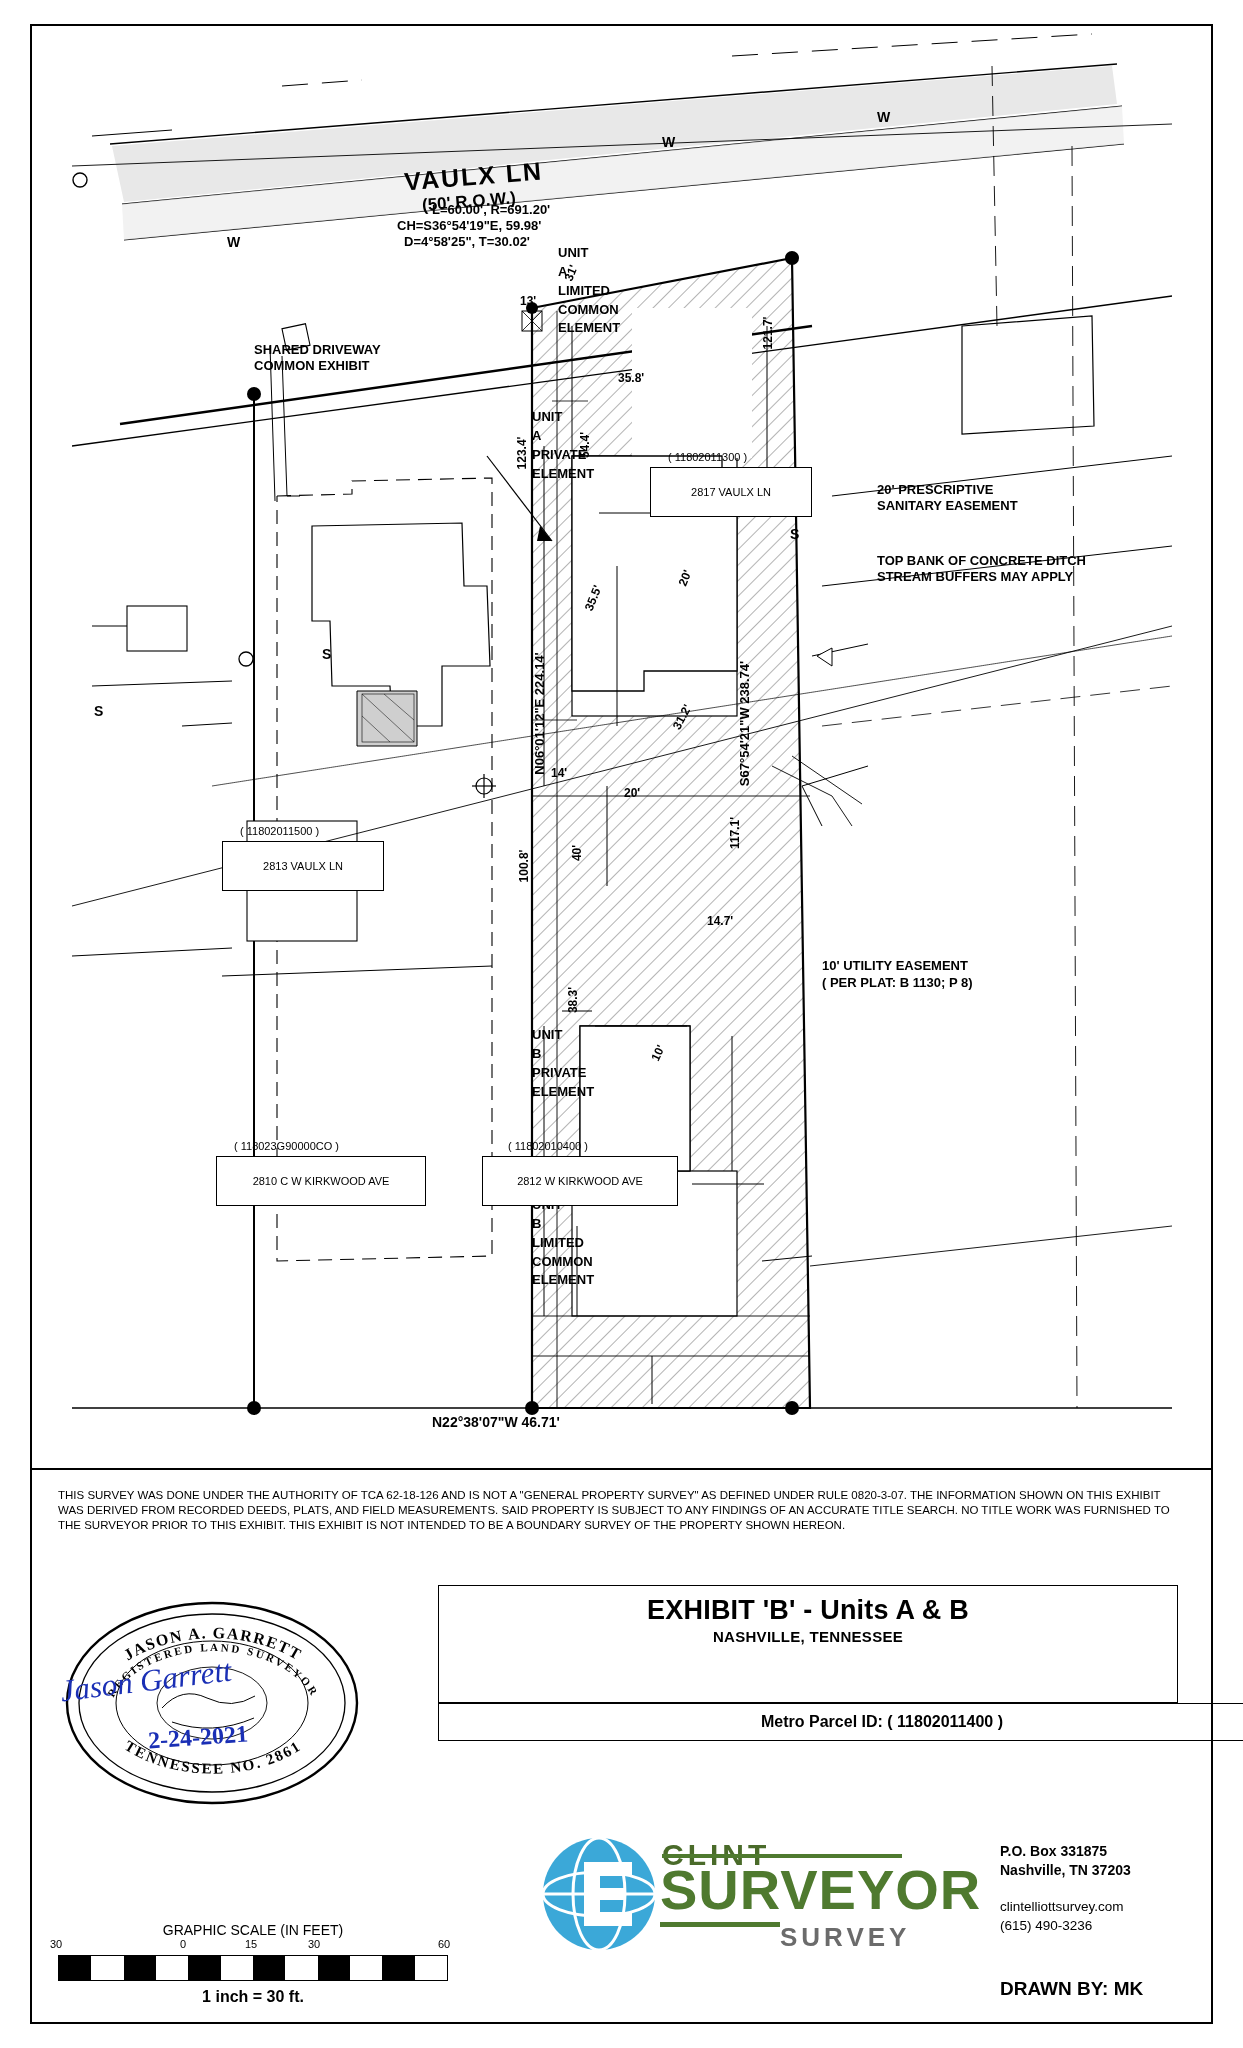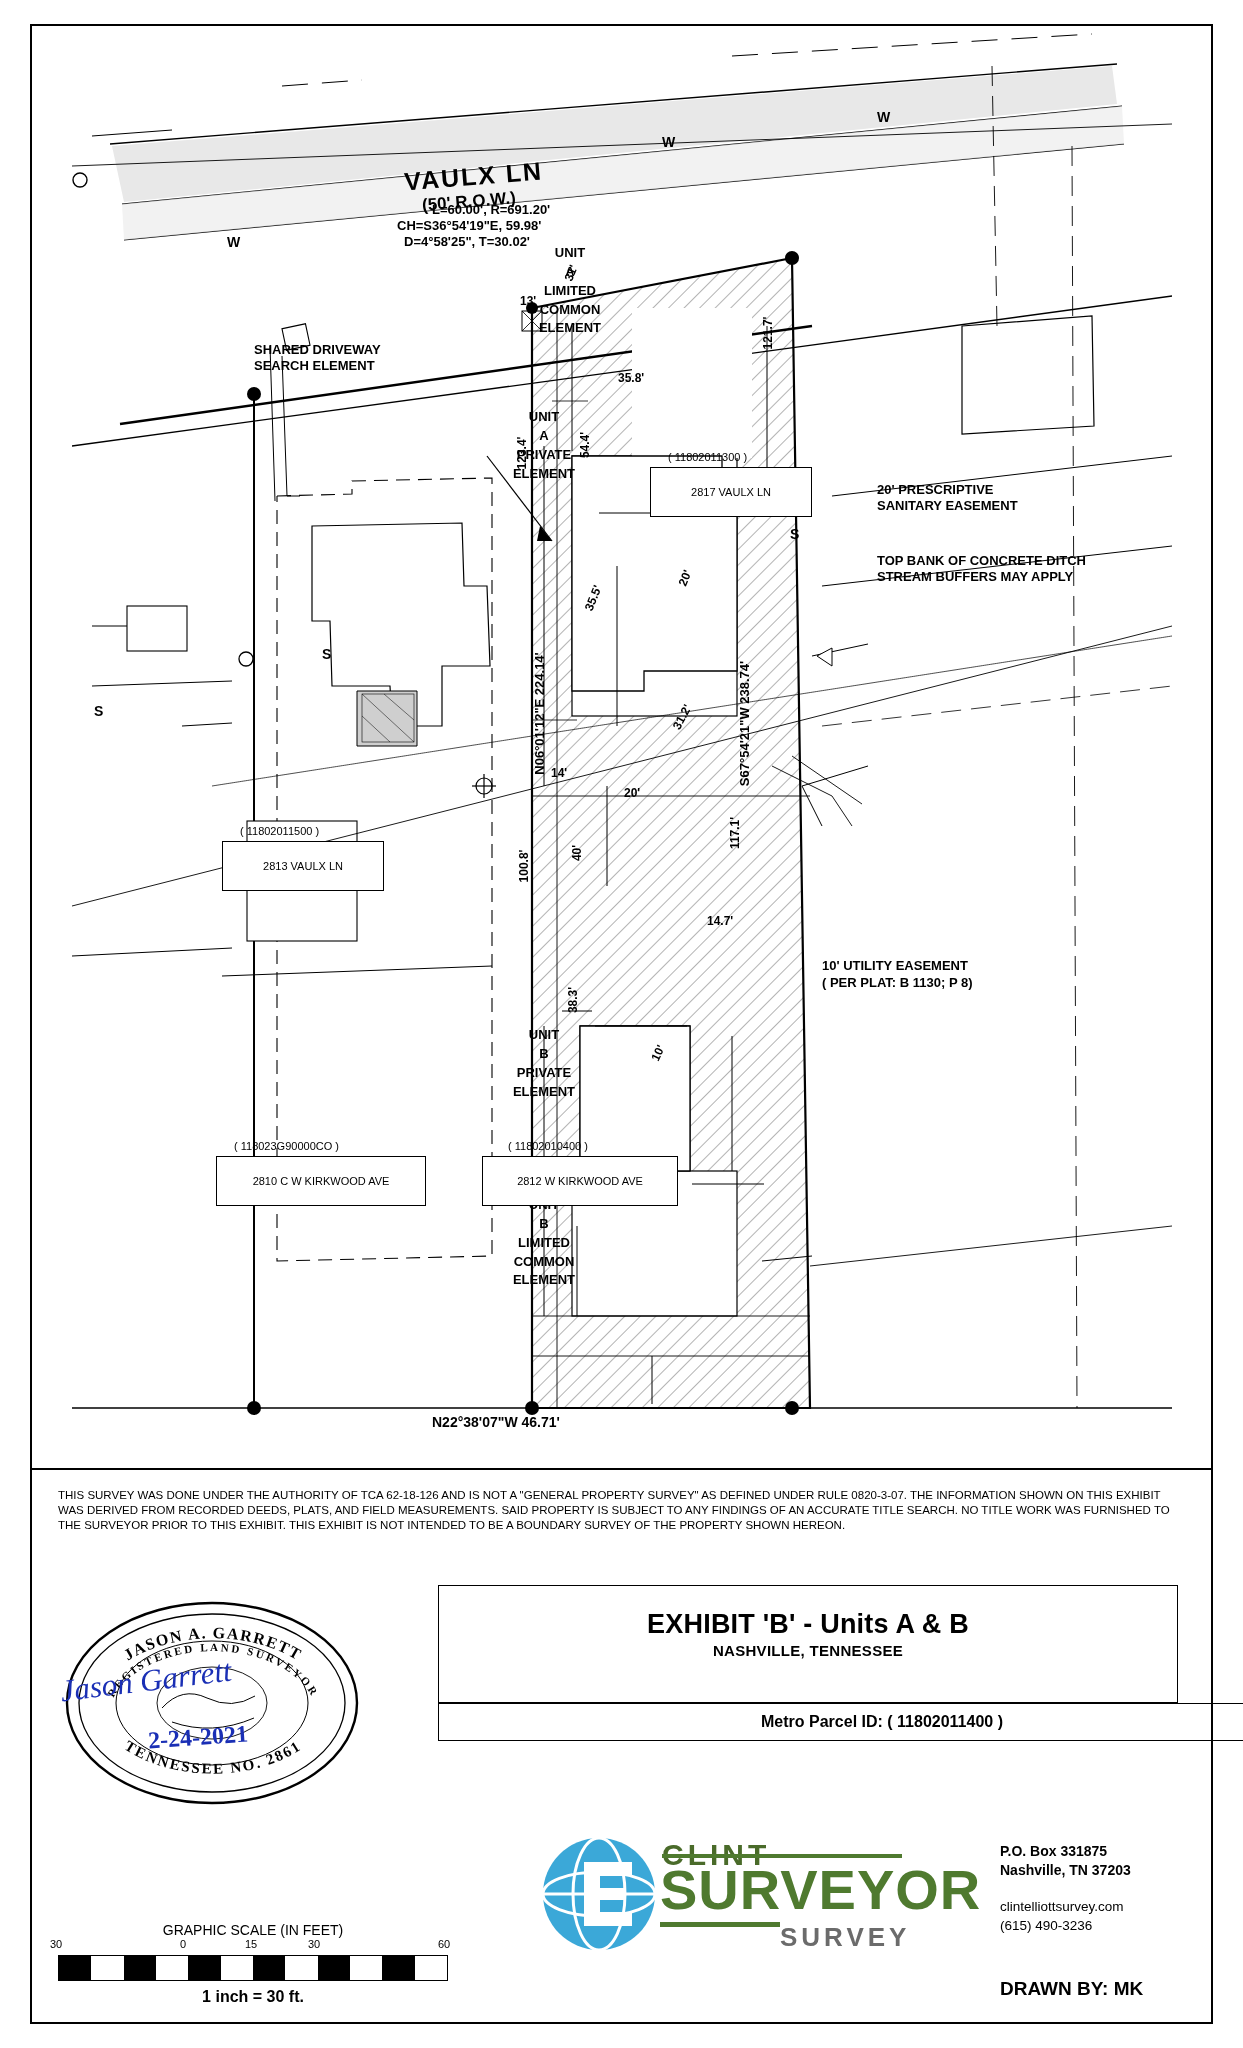--- a/index.html
+++ b/index.html
@@ -6,30 +6,30 @@
   body{font-family:"Liberation Sans", sans-serif;}
   #sheet{position:relative;width:1243px;height:2048px;background:#fff;overflow:hidden;}
   .border-outer{position:absolute;left:30px;top:24px;width:1183px;height:2000px;border:2px solid #000;box-sizing:border-box;}
   .divider{position:absolute;left:32px;top:1468px;width:1179px;height:2px;background:#000;}
 
   
   #draw{position:absolute;left:32px;top:26px;width:1179px;height:1442px;overflow:hidden;}
   #draw svg{position:absolute;left:0;top:0;}
 
   .lbl{position:absolute;font-family:"Liberation Sans",sans-serif;color:#000;white-space:nowrap;}
-  .lbl.c{text-align:center;}
+  .lbl.c{margin-left:48px;}
   .b{font-weight:bold;}
 
   .boxlbl{position:absolute;border:1px solid #000;background:#fff;font-size:11px;text-align:center;padding:18px 6px;white-space:nowrap;}
   .plabel{position:absolute;font-size:11px;white-space:nowrap;text-align:center;}
 
   
   .note{position:absolute;left:58px;top:1488px;width:1130px;font-size:11.5px;line-height:1.32;color:#000;}
   .titlebox{position:absolute;left:438px;top:1585px;width:740px;height:118px;border:1px solid #000;box-sizing:border-box;text-align:center;}
-  .t1{font-size:27px;font-weight:bold;margin-top:23px;letter-spacing:.2px;}
+  .t1{font-size:27px;font-weight:bold;margin-top:9px;letter-spacing:.2px;}
   .t2{font-size:27px;font-weight:bold;letter-spacing:.4px;}
   .t3{font-size:15px;font-weight:bold;letter-spacing:.3px;margin-top:2px;}
   .parcelbox{position:absolute;left:438px;top:1703px;width:888px;height:38px;border:1px solid #000;box-sizing:border-box;text-align:center;font-size:16px;font-weight:bold;line-height:36px;}
 
   
   #seal{position:absolute;left:52px;top:1598px;width:330px;height:210px;}
   .sig{position:absolute;left:60px;top:1663px;font-family:"Liberation Serif",serif;font-style:italic;color:#1a2fb5;font-size:31px;transform:rotate(-7deg);}
   .sigdate{position:absolute;left:148px;top:1724px;font-family:"Liberation Serif",serif;color:#1a2fb5;font-size:24px;font-weight:bold;transform:rotate(-4deg);}
 
   
@@ -222,21 +222,21 @@
 
     <div class="lbl c b" style="left:452px;top:1170px;width:120px;font-size:13px;line-height:1.45;">
       <div>UNIT</div>
       <div>B</div>
       <div>LIMITED</div>
       <div>COMMON</div>
       <div>ELEMENT</div>
     </div>
 
     <div class="lbl b" style="left:222px;top:316px;font-size:13px;">SHARED DRIVEWAY</div>
-    <div class="lbl b" style="left:222px;top:332px;font-size:13px;">SEARCH ELEMENT</div>
+    <div class="lbl b" style="left:222px;top:332px;font-size:13px;">COMMON EXHIBIT</div>
 
     <div class="lbl b" style="left:845px;top:456px;font-size:13px;">20' PRESCRIPTIVE</div>
     <div class="lbl b" style="left:845px;top:472px;font-size:13px;">SANITARY EASEMENT</div>
 
     <div class="lbl b" style="left:845px;top:527px;font-size:13px;">TOP BANK OF CONCRETE DITCH</div>
     <div class="lbl b" style="left:845px;top:543px;font-size:13px;">STREAM BUFFERS MAY APPLY</div>
 
     <div class="lbl b" style="left:790px;top:932px;font-size:13px;">10' UTILITY EASEMENT</div>
     <div class="lbl b" style="left:790px;top:949px;font-size:13px;">( PER PLAT: B 1130; P 8)</div>
 

